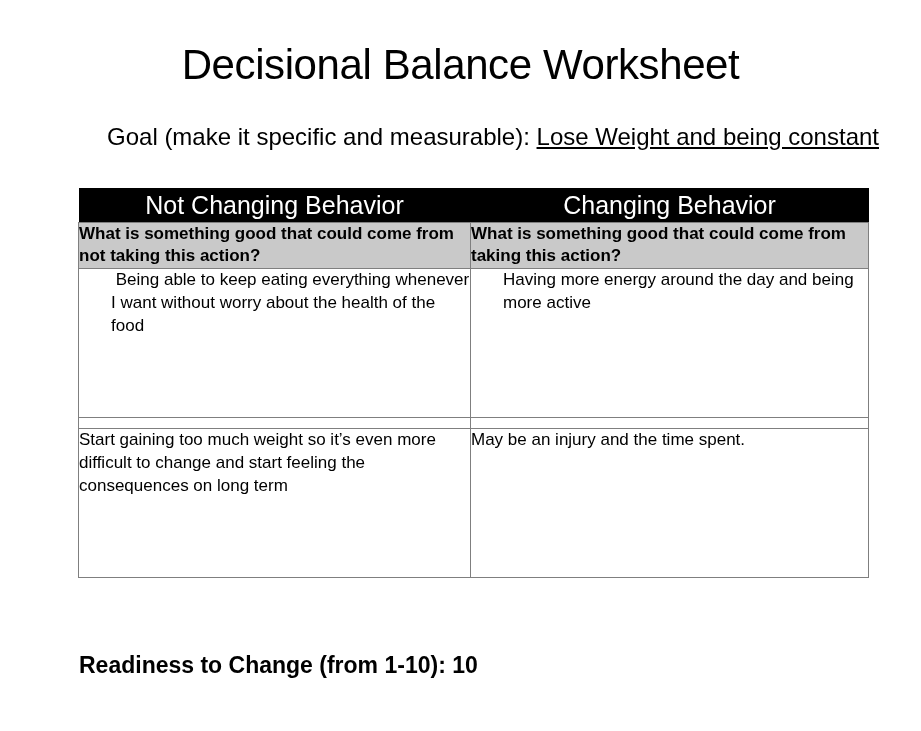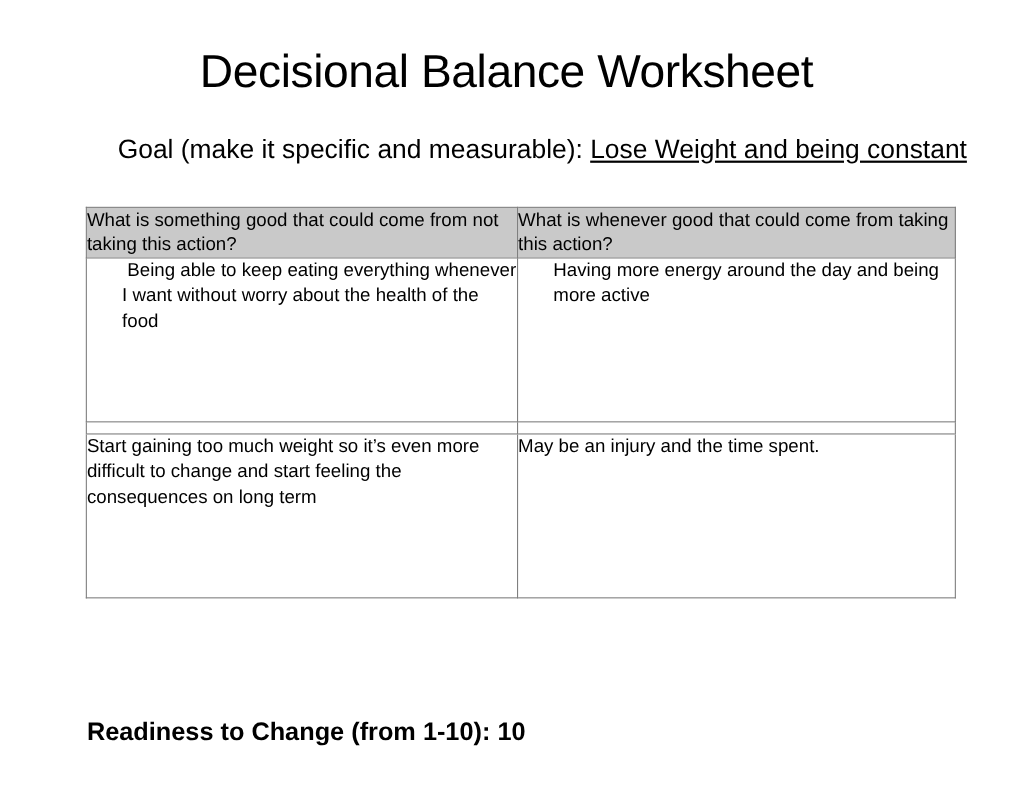--- a/index.html
+++ b/index.html
@@ -84,21 +84,21 @@
     font-weight: 400;
     line-height: 34px;
     border: none;
     white-space: nowrap;
   }
 
   
   .prompt-cell {
     background: #c9c9c9;
     border: 1px solid #7f7f7f;
-    font-weight: normal;
+    font-weight: bold;
     font-size: 17px;
     line-height: 1.32;
     padding: 3px 6px 4px 7px;
   }
 
   
   .answer-cell {
     background: #ffffff;
     border: 1px solid #7f7f7f;
     font-size: 17px;
@@ -141,24 +141,28 @@
     <span class="goal-label">Goal (make it specific and measurable): </span><span class="goal-value">Lose Weight and being constant</span>
   </div>
 
   <table class="worksheet-table">
     <colgroup>
       <col class="col-left">
       <col class="col-right">
     </colgroup>
     <tbody>
 
+      <tr>
+        <td class="head-cell">Not Changing Behavior</td>
+        <td class="head-cell">Changing Behavior</td>
+      </tr>
 
       <tr>
         <td class="prompt-cell">What is something good that could come from not taking this action?</td>
-        <td class="prompt-cell">What is whenever good that could come from taking this action?</td>
+        <td class="prompt-cell">What is something good that could come from taking this action?</td>
       </tr>
 
       <tr>
         <td class="answer-cell tall-a">
           <div class="answer-text"> Being able to keep eating everything whenever I want without worry about the health of the food</div>
         </td>
         <td class="answer-cell tall-a">
           <div class="answer-text">Having more energy around the day and being more active</div>
         </td>
       </tr>

